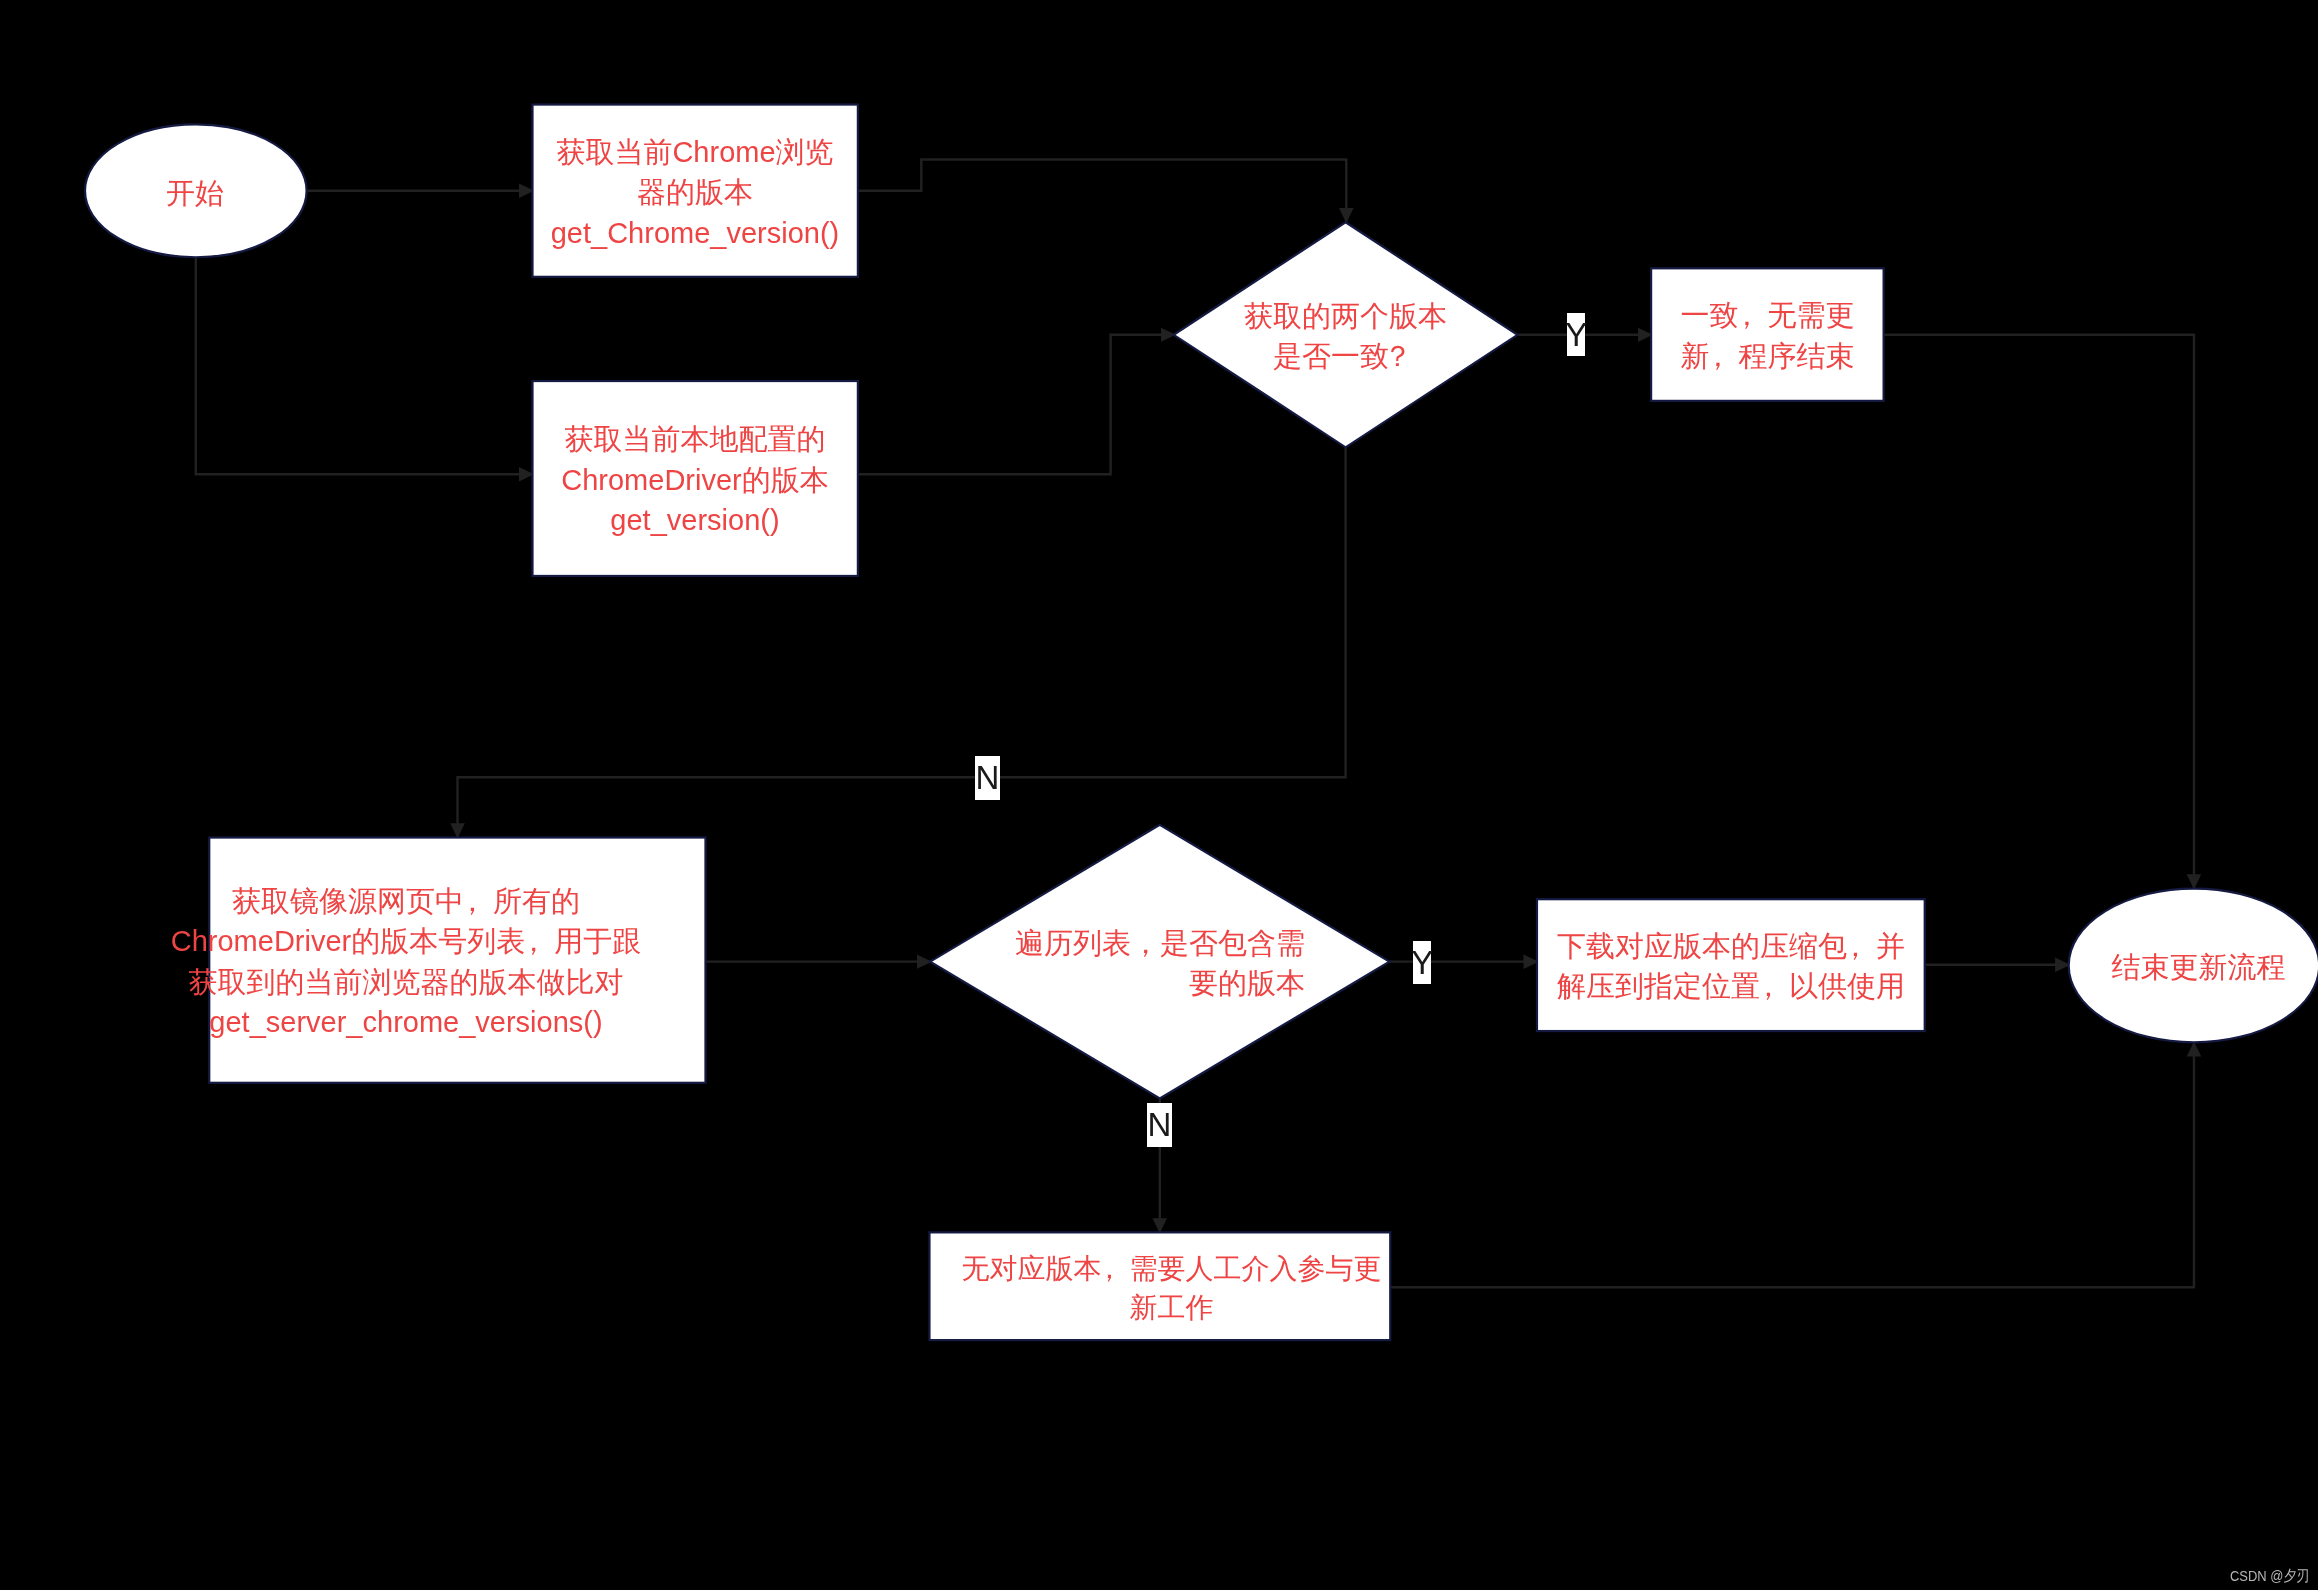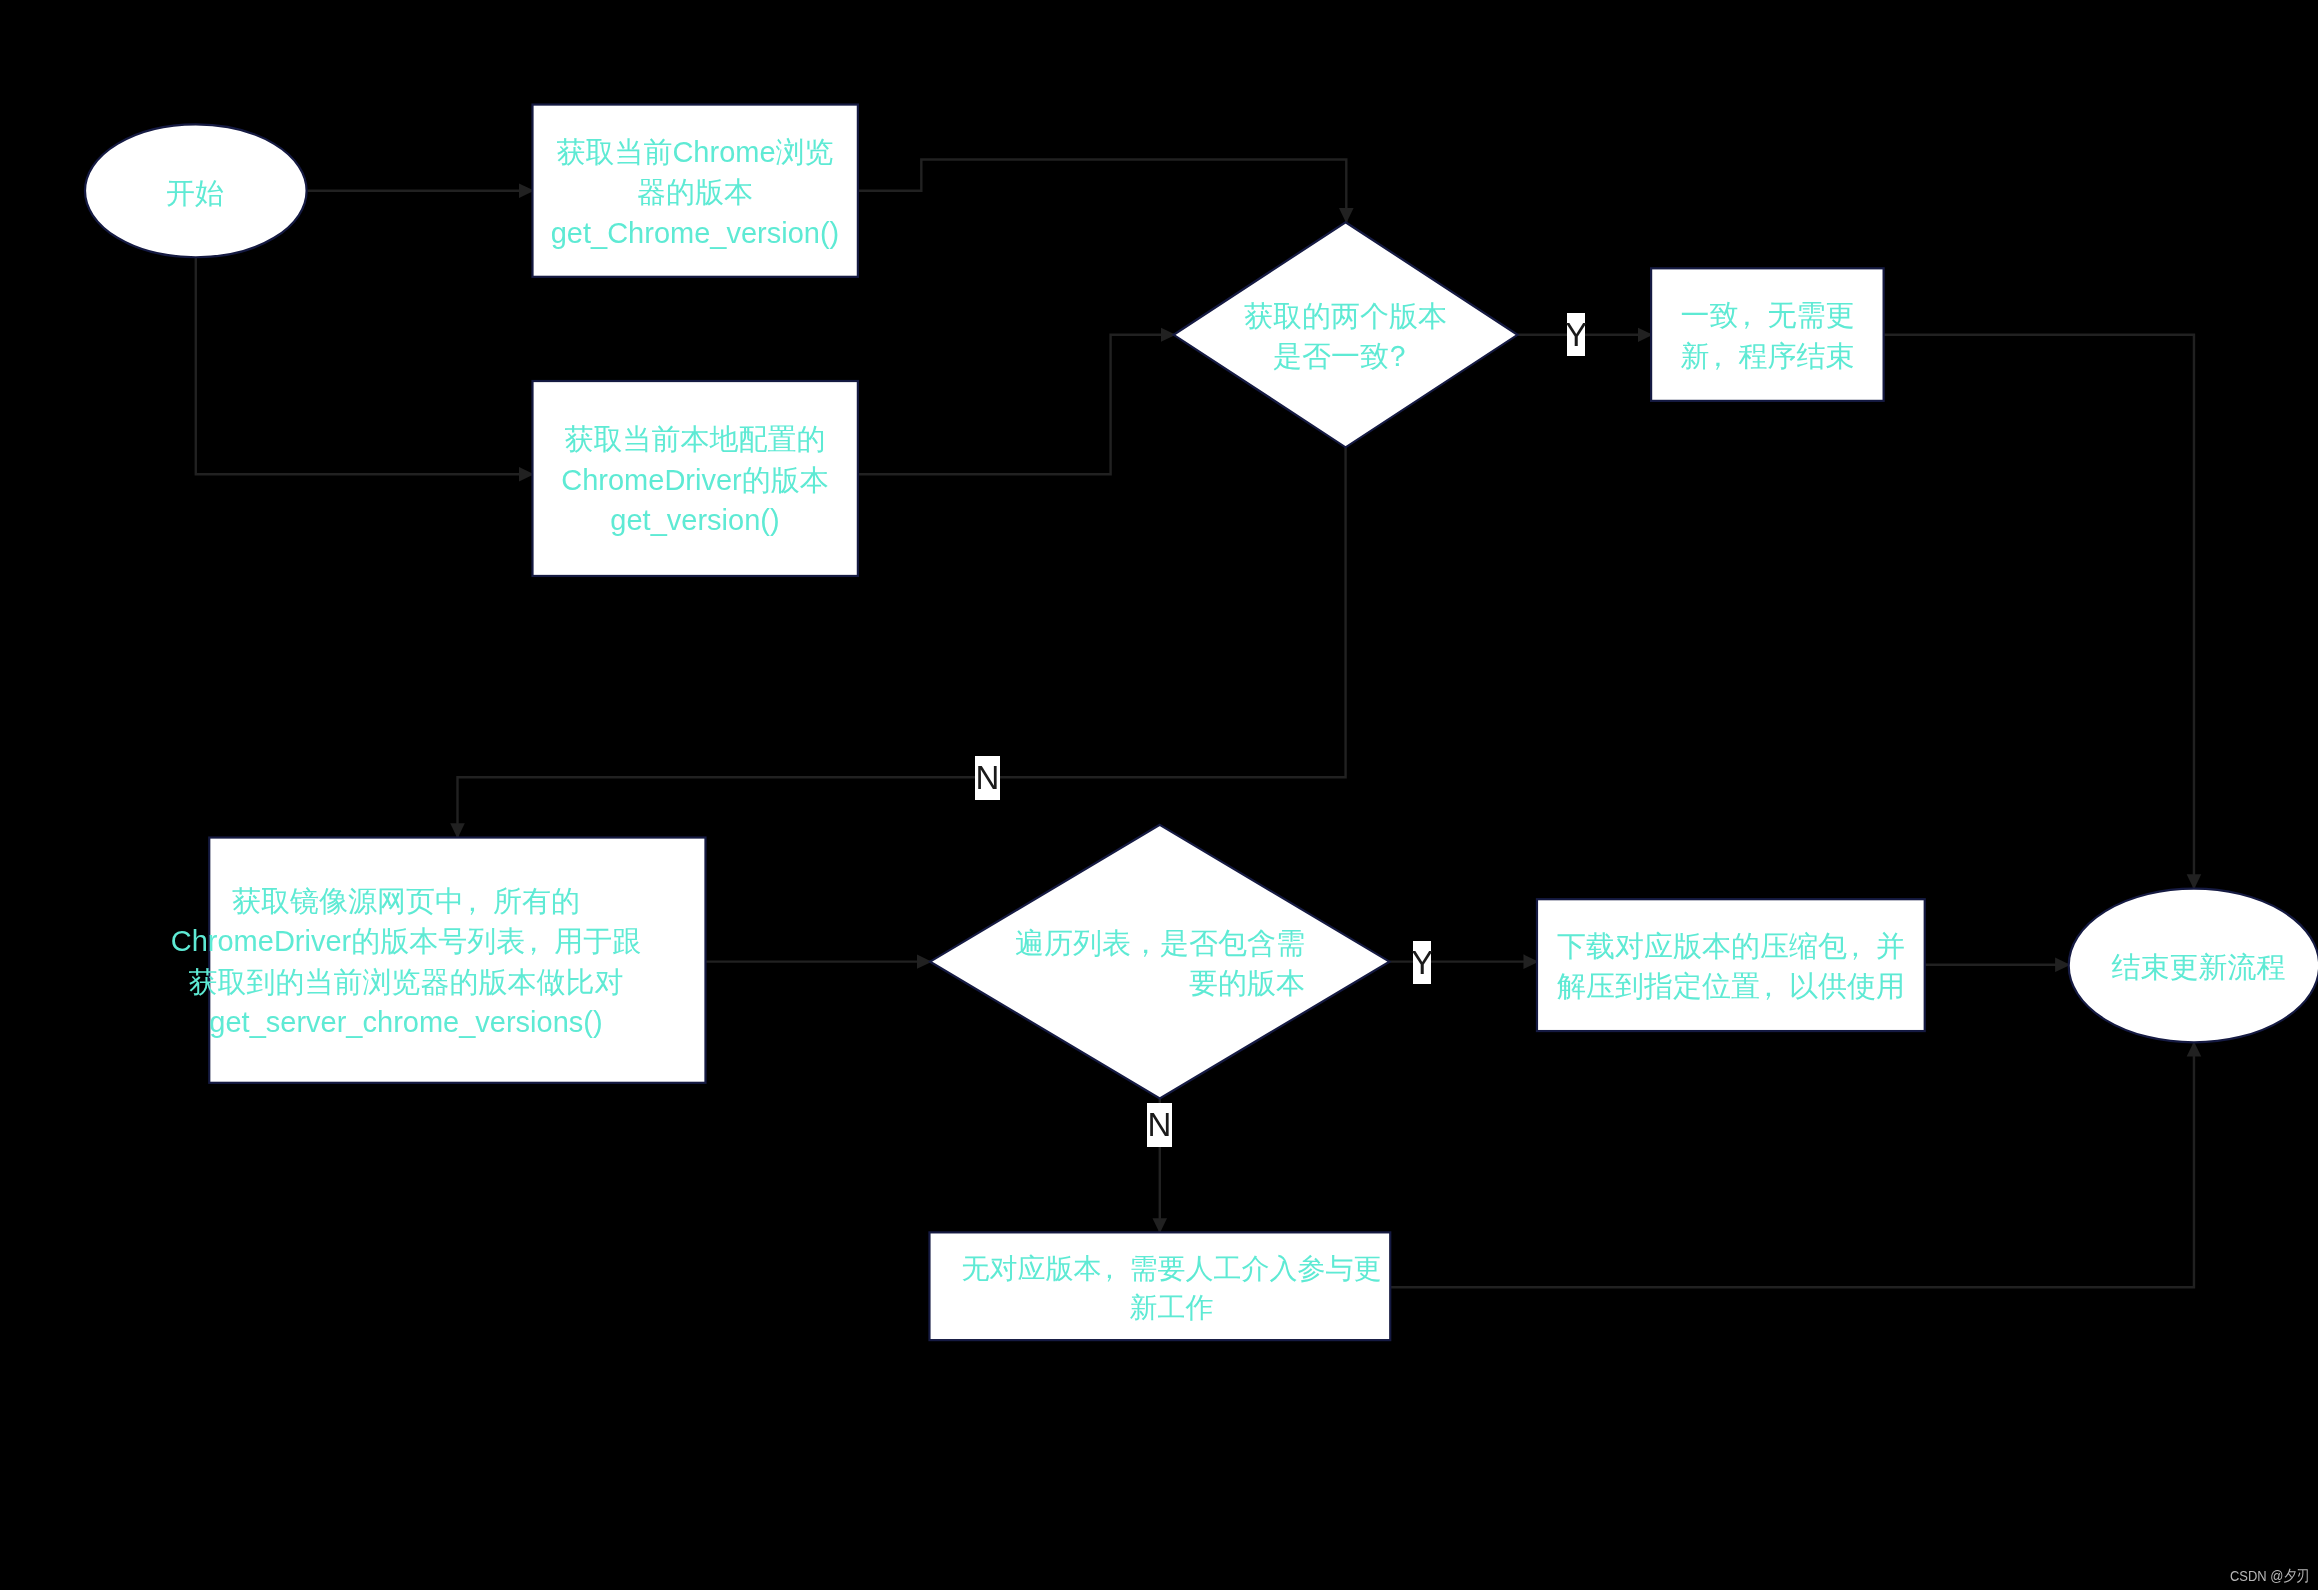--- a/index.html
+++ b/index.html
@@ -1,20 +1,20 @@
 <!DOCTYPE html>
 <html style="font-size:11.3px"><head>
 <meta charset="utf-8">
 <style>
   html,body{margin:0;padding:0;background:#000;}
   #canvas{position:relative;width:2319px;height:1590px;background:#000;overflow:hidden;
           font-family:"Liberation Sans",sans-serif;}
   svg.layer{position:absolute;left:0;top:0;width:2319px;height:1590px;}
   .node-label{position:absolute;display:flex;align-items:center;justify-content:center;
-              text-align:center;color:#5eead4;line-height:1.4;padding-top:2.8px;box-sizing:border-box;}
+              text-align:center;color:#ef4444;line-height:1.4;padding-top:2.8px;box-sizing:border-box;}
   .node-label > span{display:block;white-space:pre;}
   .edge-label{position:absolute;display:flex;align-items:center;justify-content:center;
               background:#fff;color:#1a1a1a;}
   .cjk-punc{display:inline-block;width:1em;text-indent:-0.44em;font-style:normal;}
   .cjk-punc-q{display:inline-block;width:1em;text-indent:-0.4em;font-style:normal;}
   .watermark{position:absolute;color:#b6b6b6;font-size:15.5px;white-space:pre;
               transform:scaleX(0.835);transform-origin:left top;}
 </style>
 </head>
 <body>

